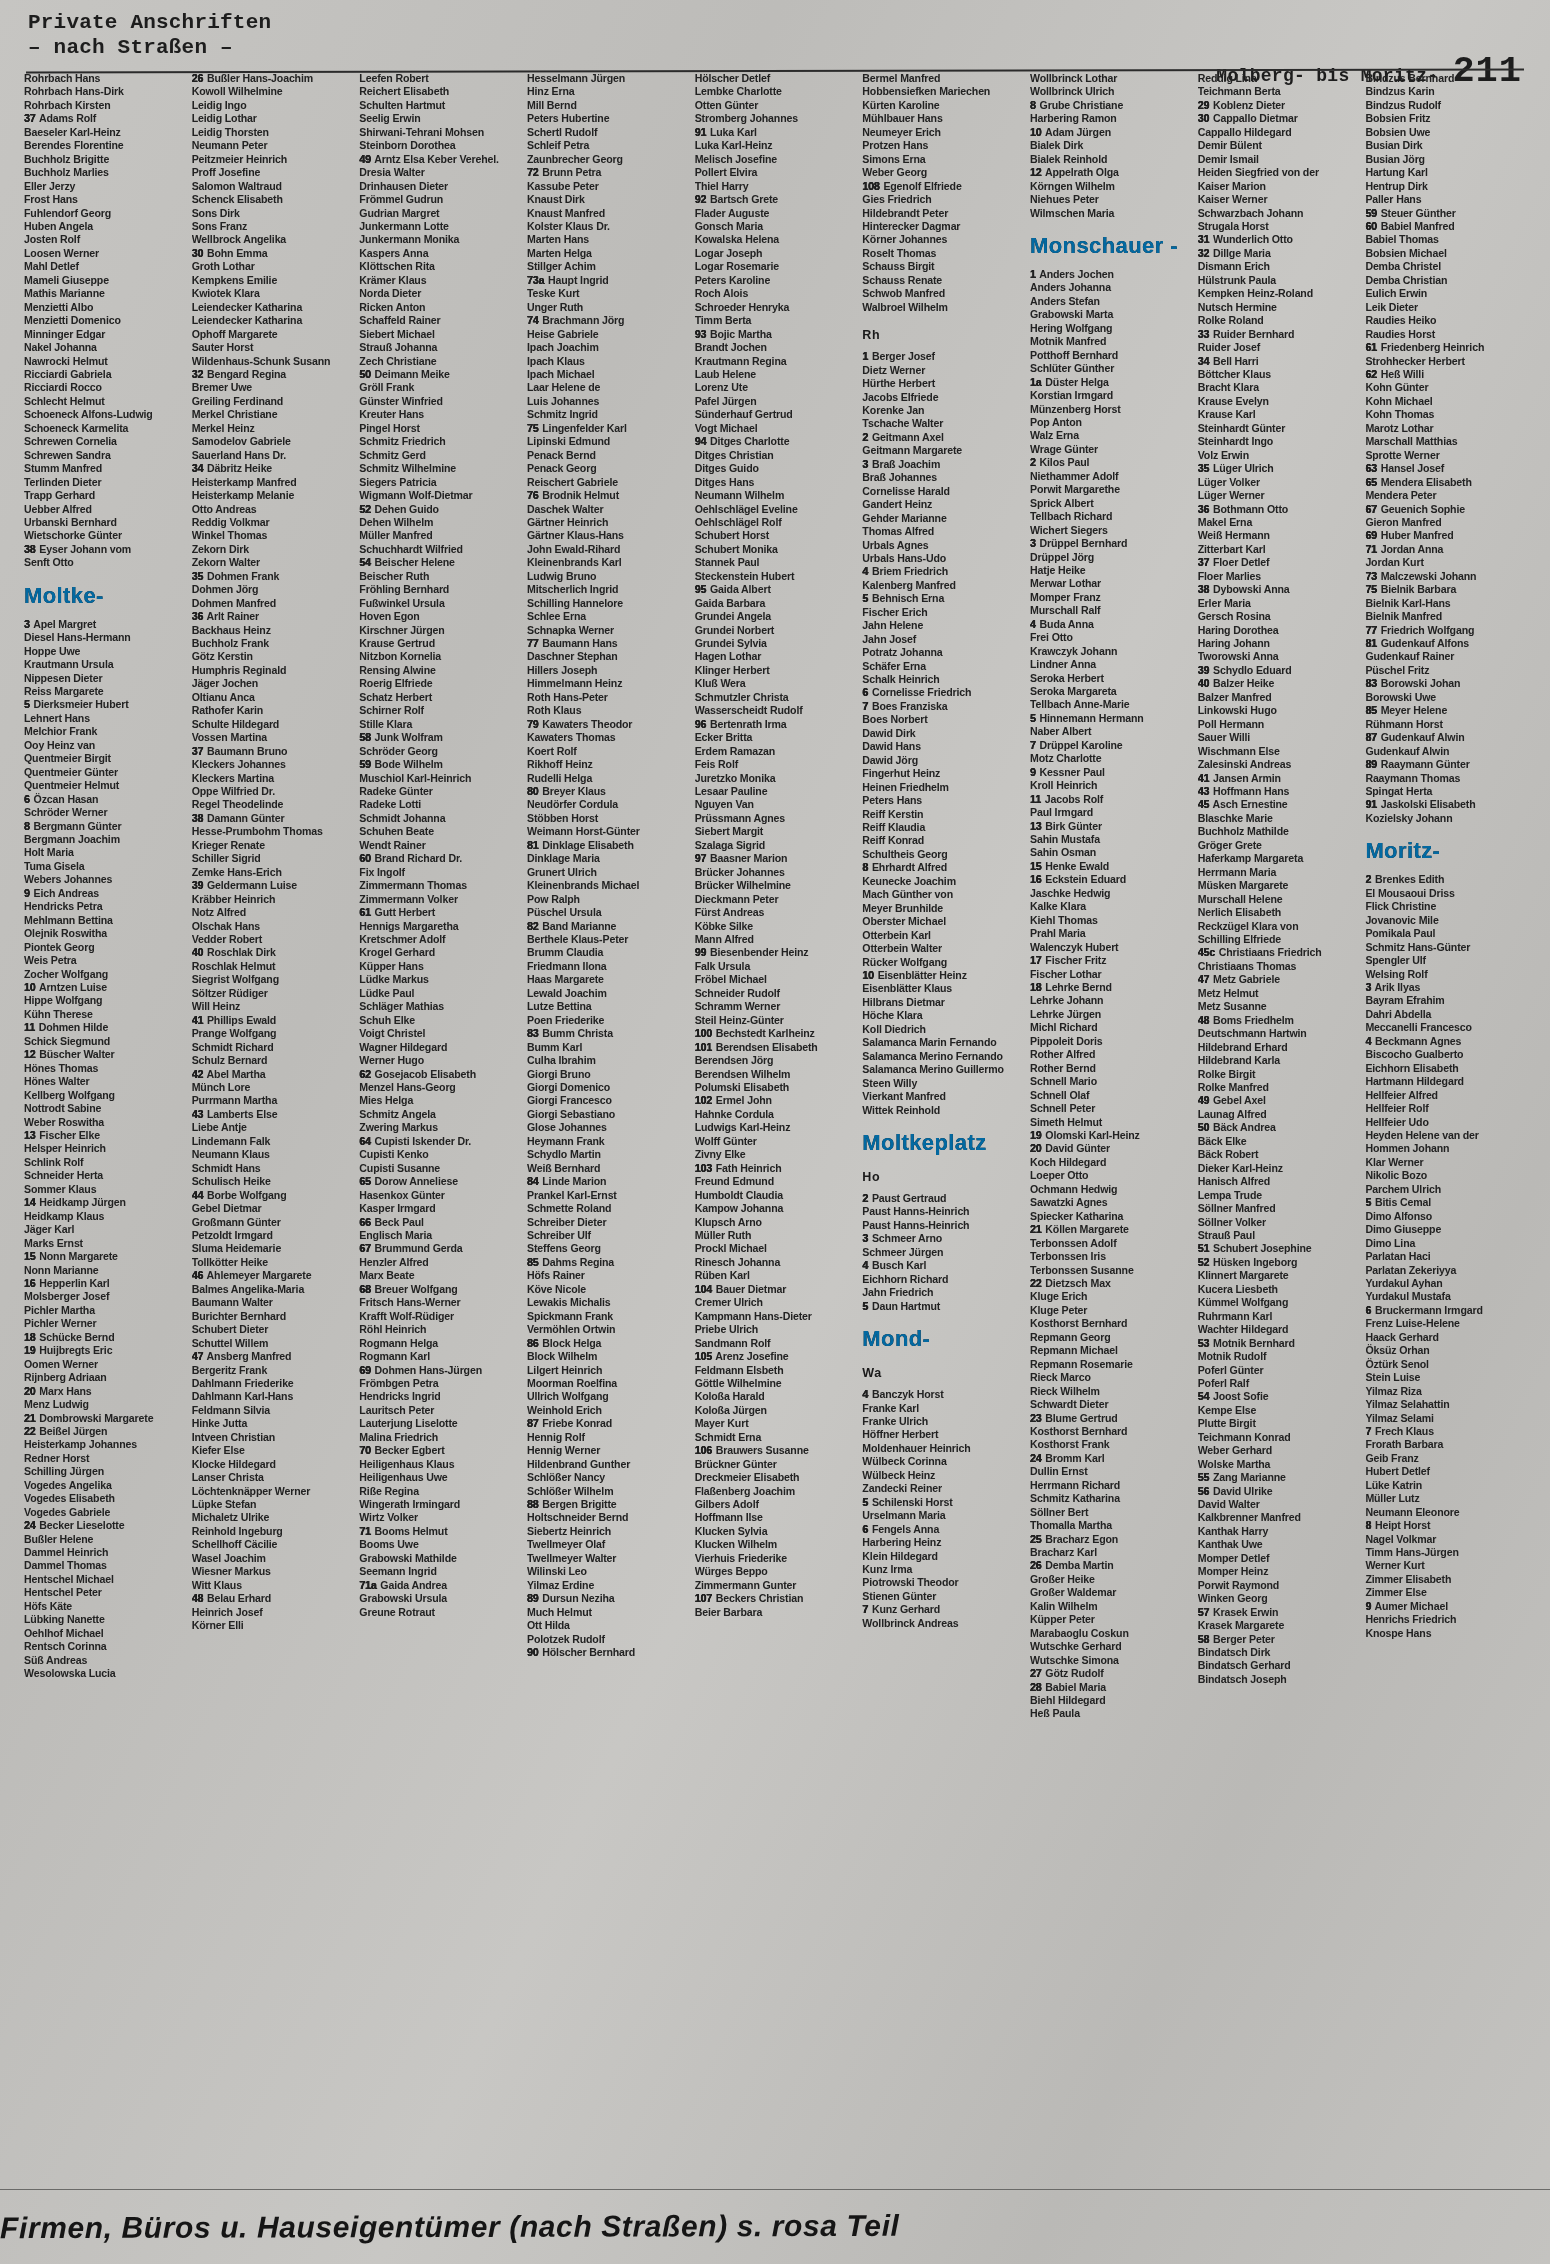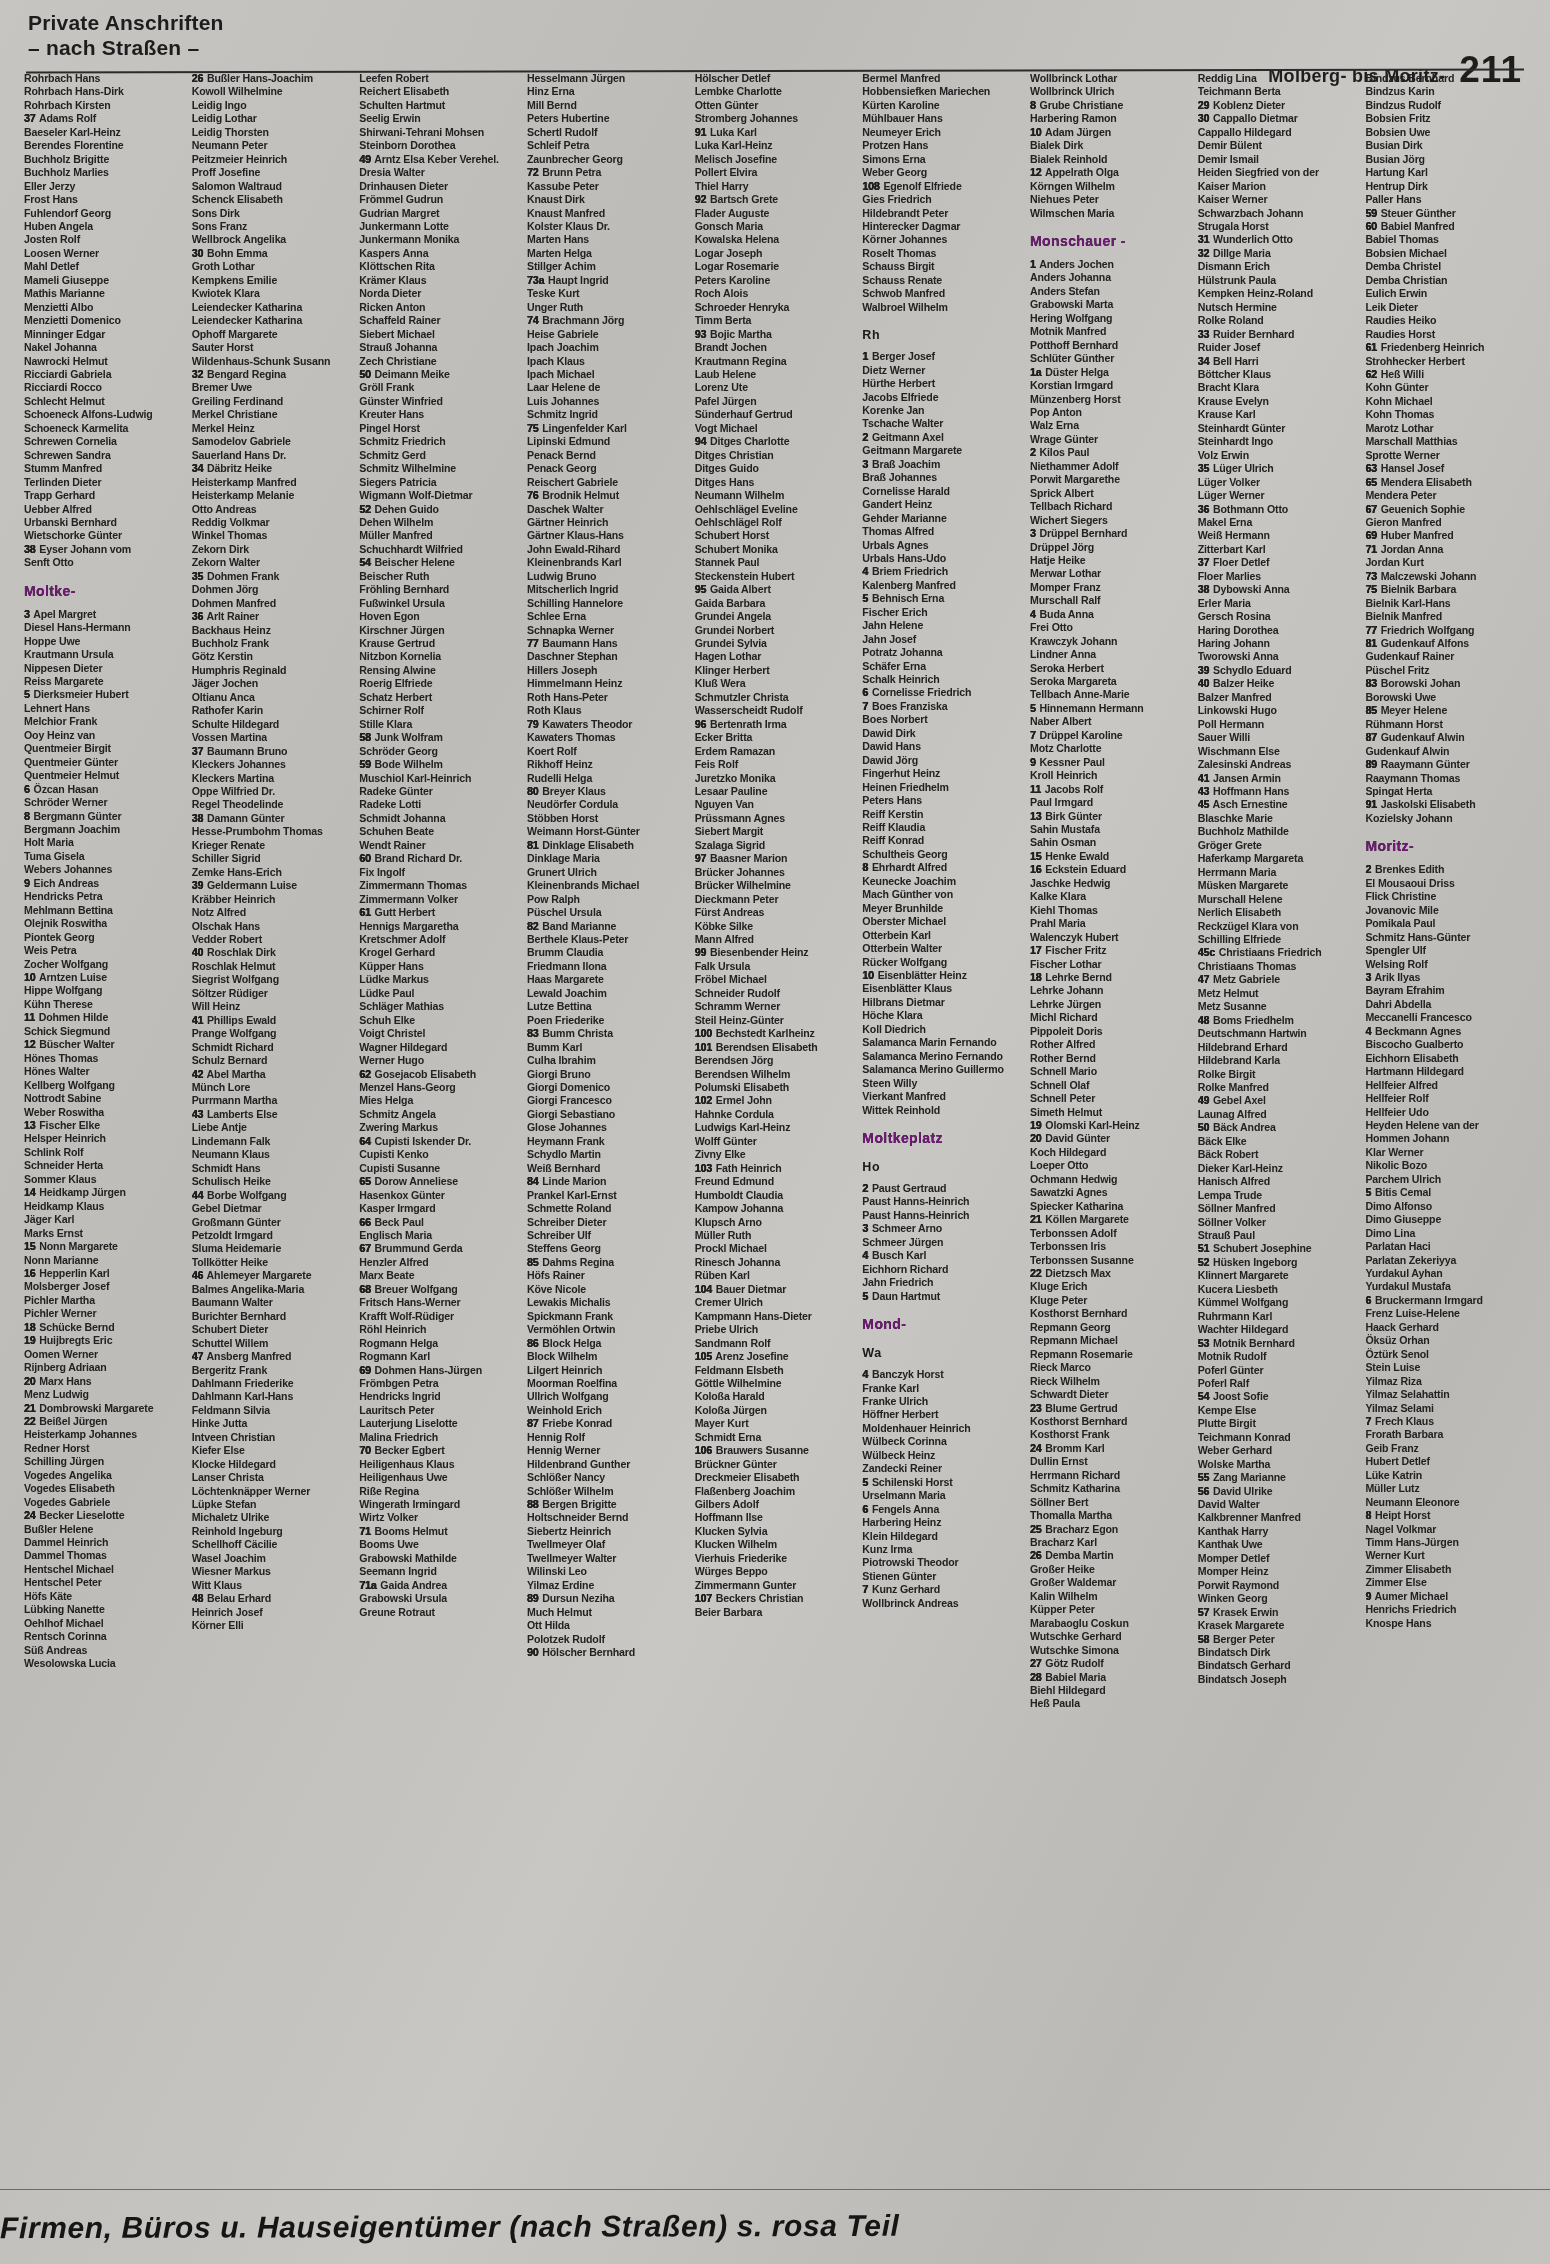--- a/index.html
+++ b/index.html
@@ -6,21 +6,21 @@
   body{
     width:1550px;height:2264px;
     background:linear-gradient(115deg,#c6c5c2 0%,#bdbcb9 30%,#c8c7c4 55%,#bab9b6 80%,#c4c3c0 100%);
     font-family:"Liberation Sans",sans-serif;
     color:#1d1d1d;
     overflow:hidden;
     position:relative;
   }
   .page-header{
     display:flex;justify-content:space-between;align-items:flex-start;
-    padding:10px 28px 0 28px;height:58px;
+    padding:10px 28px 0 28px;height:58px;font-family:Liberation Mono, monospace;
   }
   .ph-left{font-size:21px;font-weight:bold;line-height:25px;letter-spacing:.2px;}
   .ph-right{display:flex;align-items:baseline;gap:14px;margin-top:16px;}
   .ph-range{font-size:18px;font-weight:bold;letter-spacing:.3px;margin-top:40px;}
   .ph-page{font-size:37px;font-weight:bold;letter-spacing:1px;}
   .header-rule{margin:2px 26px 0 26px;border-bottom:2.5px solid #2b2b2b;transform:rotate(-0.12deg);}
   .columns{
     display:flex;gap:7px;
     padding:0 24px 0 24px;
     height:2102px;
@@ -32,22 +32,22 @@
     letter-spacing:-0.15px;
     padding-left:13px;text-indent:-13px;
     color:#222;
   }
   .num{
     font-weight:bold;
     text-shadow:0 0 .6px #111, .3px 0 0 #111;
     margin-right:1px;
   }
   .street{
-    font-size:14px;font-weight:bold;letter-spacing:.4px;
-    margin:13px 0 9px 0;color:#701a75;
+    font-size:22px;font-weight:bold;letter-spacing:.4px;
+    margin:13px 0 9px 0;color:#0369a1;
     text-shadow:0 0 .5px #111;
   }
   .sub{
     font-size:12.5px;font-weight:bold;letter-spacing:.6px;
     margin:14px 0 8px 0;color:#1a1a1a;
   }
   .page-footer{
     position:absolute;left:0;right:0;bottom:0;height:74px;
     border-top:1.5px solid #6a6a68;
     display:flex;align-items:center;

